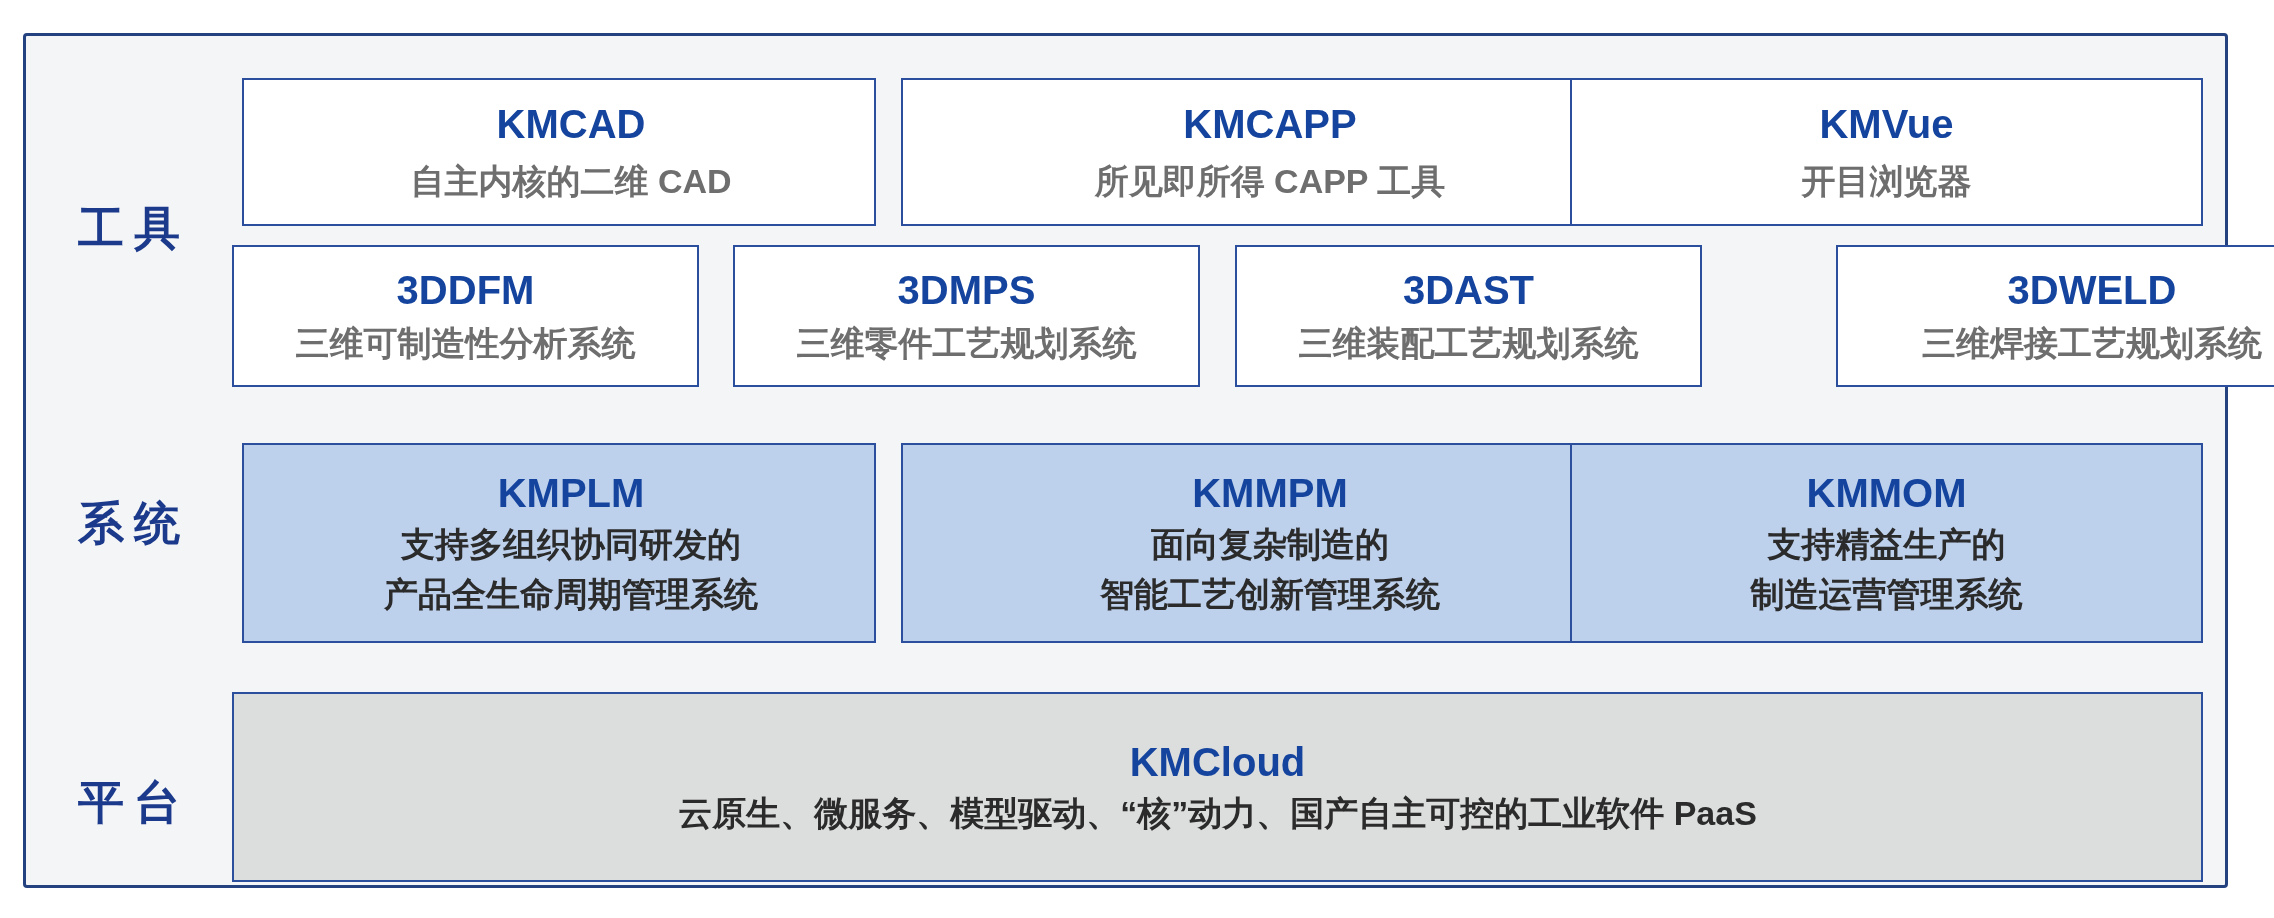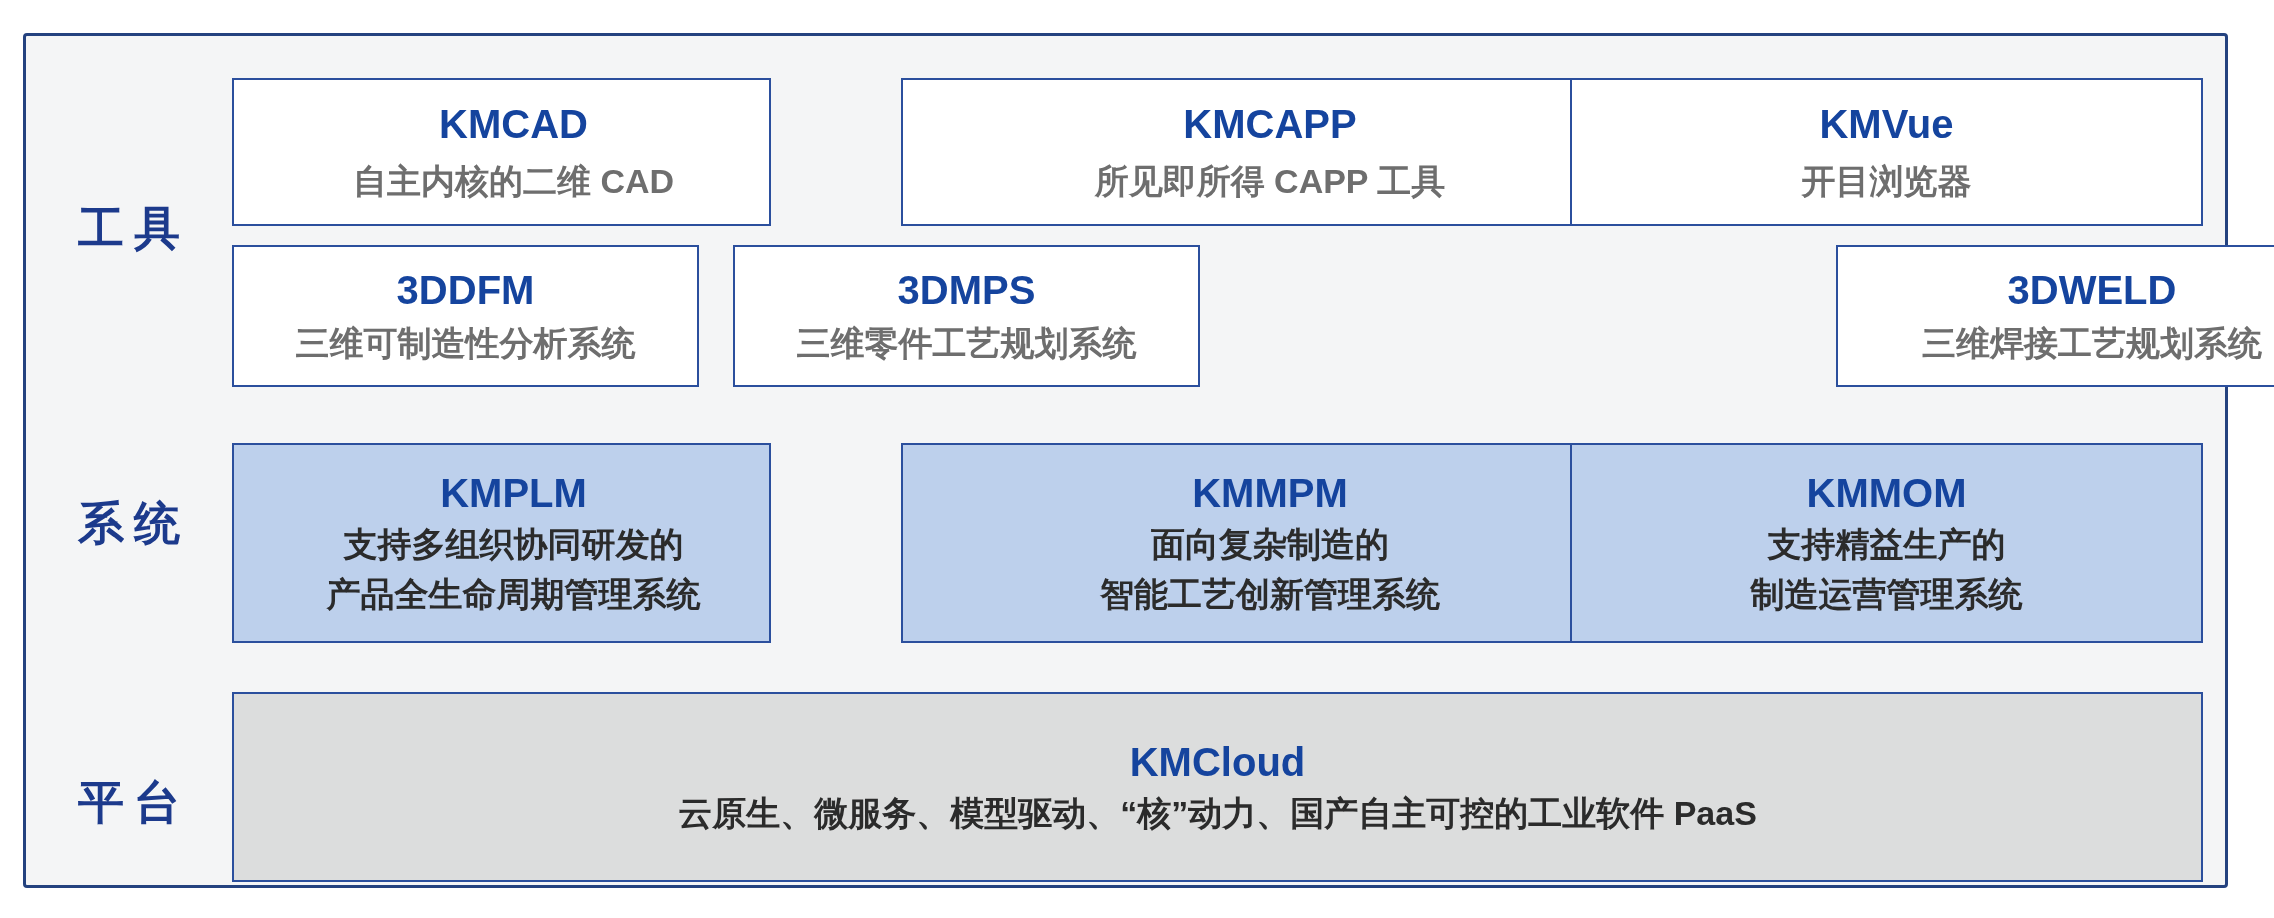--- a/index.html
+++ b/index.html
@@ -61,21 +61,21 @@
     line-height: 1.15;
   }
   .pbox .desc {
     font-size: 34px;
     font-weight: 700;
     color: #6e6e6e;
     line-height: 1.3;
   }
   
   .row-tools-1 { top: 42px; height: 148px; gap: 12px; }
-  .col-a { left: 206px;  width: 539px; padding-left: 24px; }
+  .col-a { left: 216px;  width: 634px; padding-left: 24px; }
   .col-b { left: 875px;  width: 738px; }
   .col-c { left: 1544px; width: 633px; }
   
   .row-tools-2 { top: 209px; height: 142px; gap: 8px; }
   .col-1 { left: 206px;  width: 467px; }
   .col-2 { left: 707px;  width: 467px; }
   .col-3 { left: 1209px; width: 467px; }
   .col-4 { left: 1810px; width: 467px; padding-left: 45px; }
   
   .row-systems {
@@ -120,20 +120,24 @@
     </div>
 
     <div class="pbox row-tools-2 col-1">
       <div class="title">3DDFM</div>
       <div class="desc">三维可制造性分析系统</div>
     </div>
     <div class="pbox row-tools-2 col-2">
       <div class="title">3DMPS</div>
       <div class="desc">三维零件工艺规划系统</div>
     </div>
+    <div class="pbox row-tools-2 col-3">
+      <div class="title">3DAST</div>
+      <div class="desc">三维装配工艺规划系统</div>
+    </div>
     <div class="pbox row-tools-2 col-4">
       <div class="title">3DWELD</div>
       <div class="desc">三维焊接工艺规划系统</div>
     </div>
 
     <div class="pbox row-systems col-a">
       <div class="title">KMPLM</div>
       <div class="desc">支持多组织协同研发的</div>
       <div class="desc">产品全生命周期管理系统</div>
     </div>

